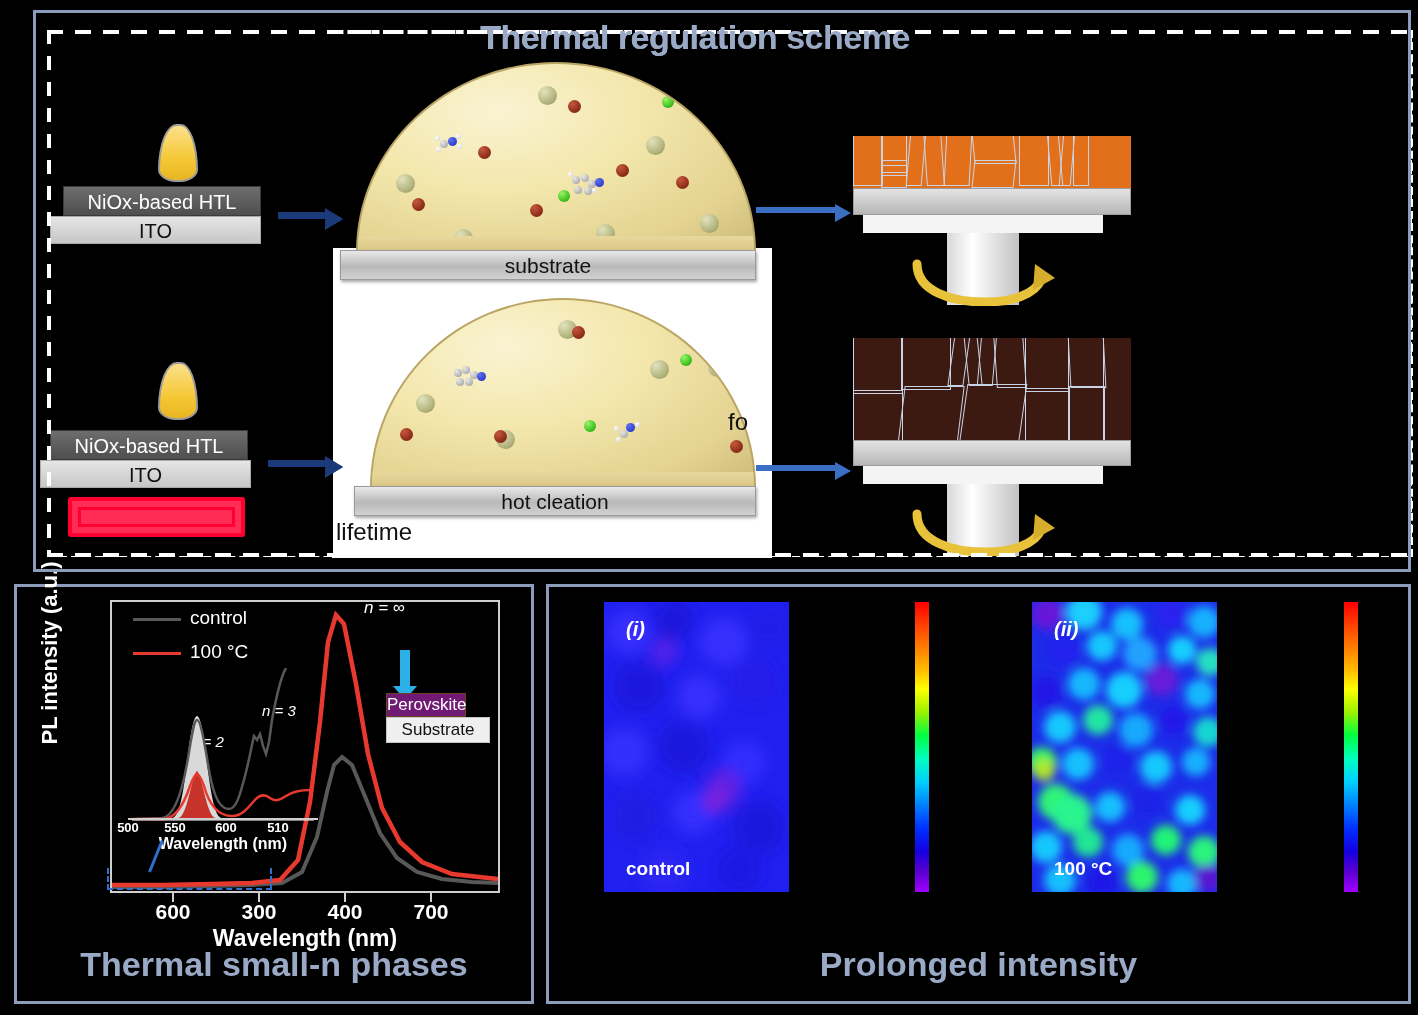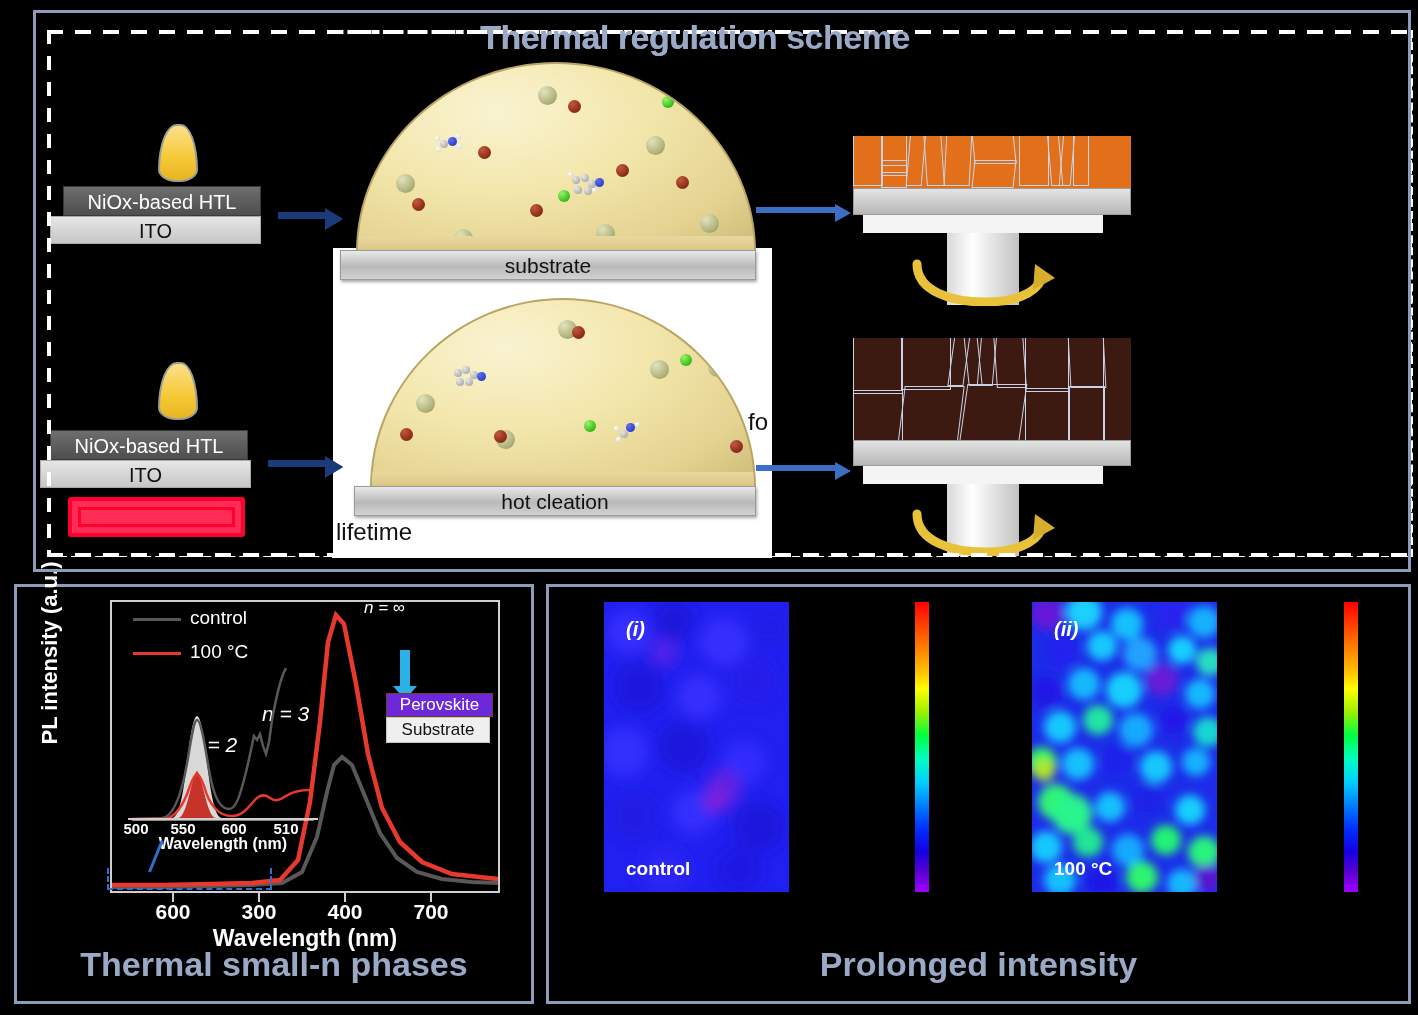--- a/index.html
+++ b/index.html
@@ -95,36 +95,36 @@
   .tick-label{position:absolute;color:#fff;font-size:21px;font-weight:bold;text-align:center;}
   #ylabel{position:absolute;left:-60px;top:640px;width:220px;color:#fff;font-size:22px;font-weight:bold;
           transform:rotate(-90deg);transform-origin:center;text-align:center;}
   #xlabel{position:absolute;left:110px;top:925px;width:390px;color:#fff;font-size:23px;font-weight:bold;text-align:center;}
   #bl-caption{position:absolute;left:14px;top:945px;width:520px;text-align:center;
           color:#9aa9c6;font-size:34px;font-weight:bold;}
 
   .legend-line{position:absolute;height:3px;}
   .legend-text{position:absolute;color:#fff;font-size:19px;}
 
-  .peak-label{position:absolute;color:#fff;font-size:21px;font-style:italic;white-space:nowrap;}
-
-  #perov-box{position:absolute;left:386px;top:693px;width:107px;height:24px;
-      background:#6d28d9;border:1px solid #6d3f20;box-sizing:border-box;
+  .peak-label{position:absolute;color:#fff;font-size:15px;font-style:italic;white-space:nowrap;}
+
+  #perov-box{position:absolute;left:386px;top:693px;width:80px;height:24px;
+      background:#701a75;border:1px solid #6d3f20;box-sizing:border-box;
       color:#fff;font-size:17px;text-align:center;line-height:22px;}
   #subs-box{position:absolute;left:386px;top:717px;width:104px;height:26px;
       background:#efefef;border:1px solid #c5c5c5;box-sizing:border-box;
       color:#111;font-size:17px;text-align:center;line-height:24px;}
   #perov-arrow{position:absolute;left:400px;top:650px;width:10px;height:36px;background:#2cb0e8;}
   #perov-arrow::after{content:"";position:absolute;left:-7px;top:36px;
       border-left:12px solid transparent;border-right:12px solid transparent;border-top:14px solid #2cb0e8;}
 
   
   #inset{position:absolute;left:128px;top:668px;width:190px;height:160px;}
   #inset-axis{position:absolute;left:128px;top:818px;width:190px;height:2px;background:#cfcfcf;}
-  .inset-tick-label{position:absolute;color:#fff;font-size:15px;font-weight:bold;text-align:center;padding-left:8px;}
+  .inset-tick-label{position:absolute;color:#fff;font-size:13px;font-weight:bold;text-align:center;}
   #inset-xlabel{position:absolute;left:128px;top:835px;width:190px;text-align:center;color:#fff;font-size:16px;font-weight:bold;}
 
   #zoom-bracket{position:absolute;left:107px;top:868px;width:165px;height:22px;
       border:2px dashed #2f6fd0;border-top:none;box-sizing:border-box;}
   #zoom-arrow{position:absolute;left:148px;top:838px;width:3px;height:34px;background:#2f6fd0;
       transform:rotate(22deg);transform-origin:bottom center;}
 
   
   #br-panel{left:546px;top:584px;width:865px;height:420px;
             border:3px solid #8d9cbb;box-sizing:border-box;background:#000;}
@@ -224,21 +224,21 @@
     <i class="at-h" style="left:4px;top:6px;"></i>
         <i class="at-h" style="left:6px;top:17px;"></i>
     <i class="at-h" style="left:25px;top:2px;"></i>
 
   </span>
     </span>
   </div>
 <div class="abs substrate-bar" style="left:354px;top:486px;width:402px;height:30px;">hot cleation</div>
 
 <div class="obscured-text" style="left:336px;top:518px;">lifetime</div>
-<div class="obscured-text" style="left:748px;top:408px;">fo</div>
+<div class="obscured-text" style="left:728px;top:408px;">fo</div>
 
 <div class="black-mask" style="left:33px;top:13px;width:300px;height:232px;"></div>
 <div class="black-mask" style="left:33px;top:280px;width:300px;height:276px;"></div>
 <div class="black-mask" style="left:772px;top:13px;width:639px;height:543px;"></div>
 <div class="black-mask" style="left:33px;top:245px;width:300px;height:36px;"></div>
 
 <div class="abs drop tip" style="left:158px;top:124px;z-index:4;"></div>
 <div class="abs htl" style="left:63px;top:186px;width:198px;height:30px;z-index:4;">NiOx-based  HTL</div>
 <div class="abs ito" style="left:50px;top:216px;width:211px;height:28px;z-index:4;">ITO</div>
 <div class="abs arrow-navy" style="left:278px;top:212px;width:48px;z-index:4;"></div>

